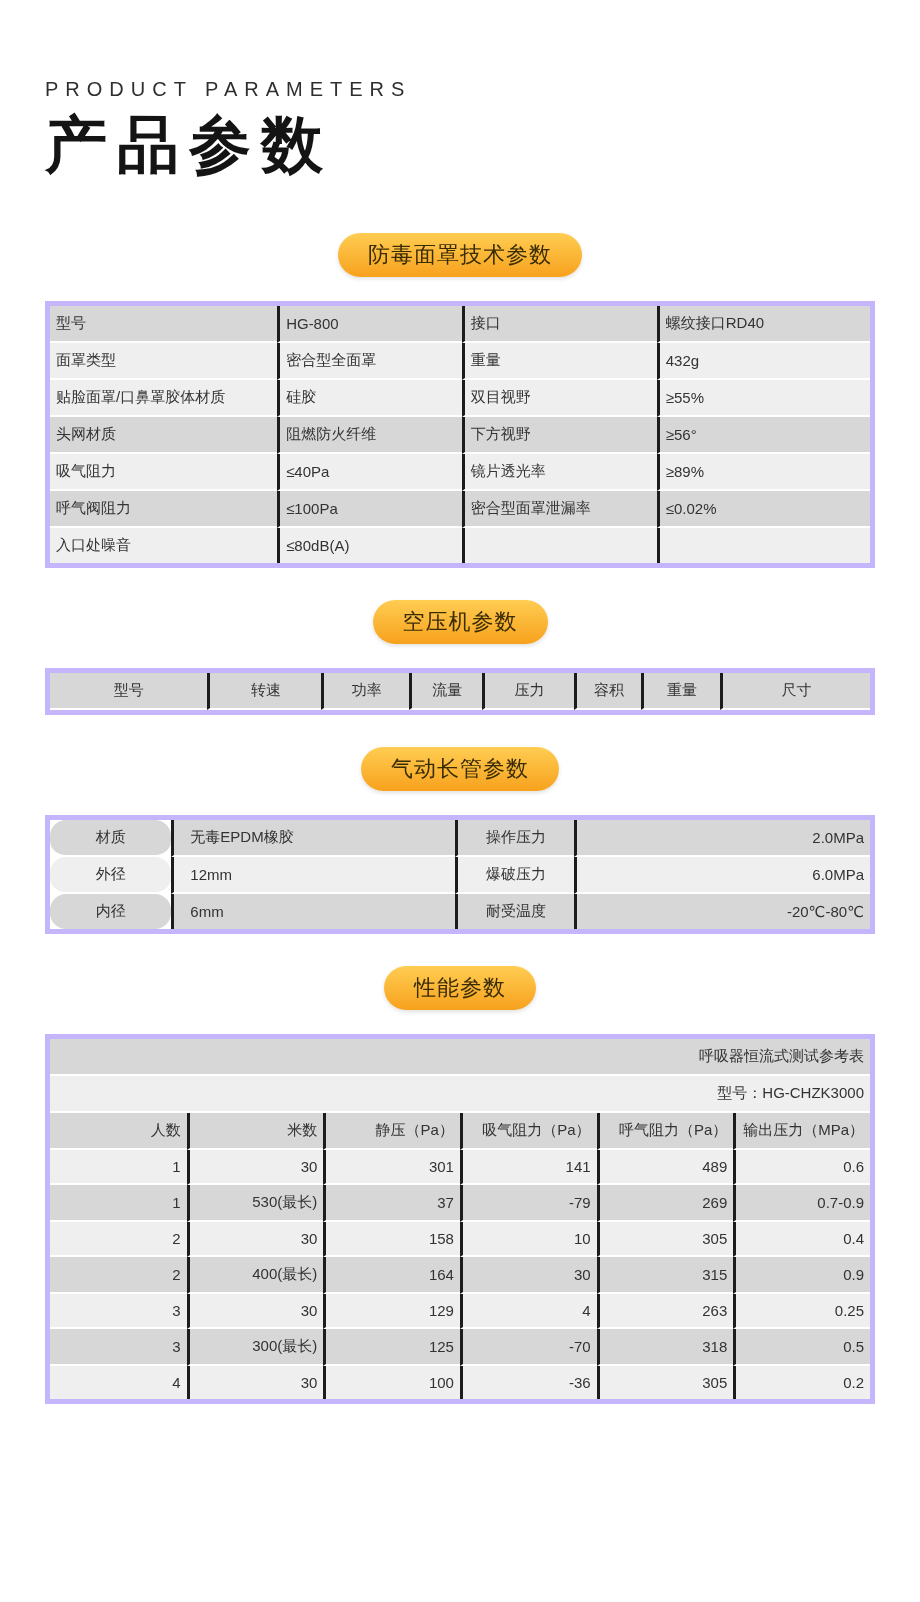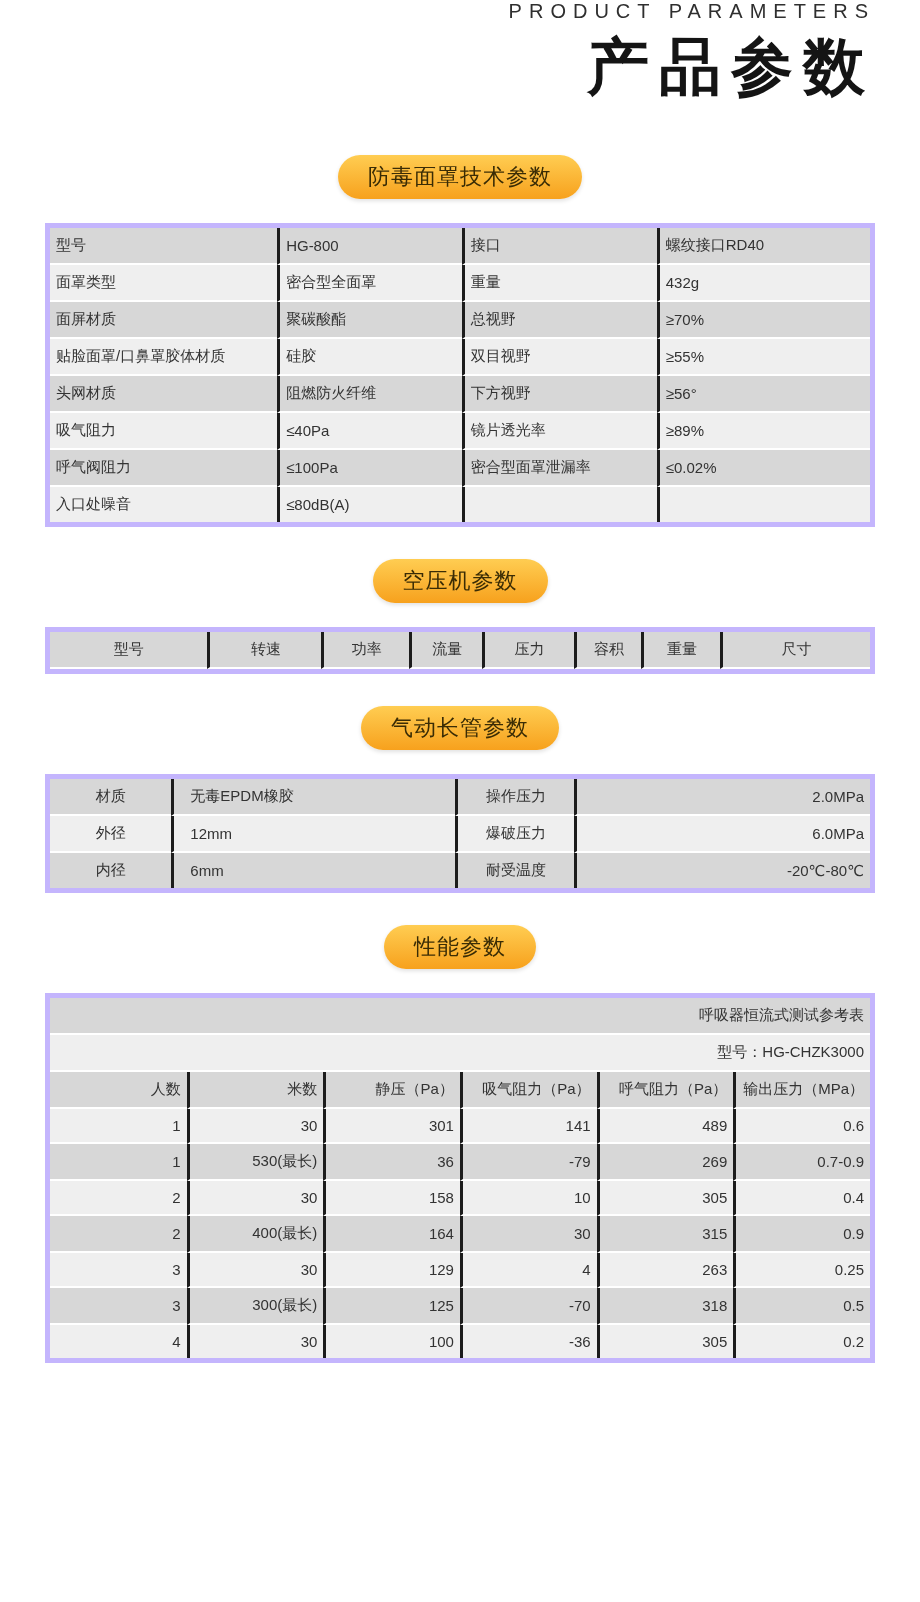--- a/index.html
+++ b/index.html
@@ -5,21 +5,21 @@
   * { margin:0; padding:0; box-sizing:border-box; }
   html,body { background:#ffffff; }
   body {
     width:920px; min-height:1602px; margin:0 auto;
     font-family:"Liberation Sans","DejaVu Sans",sans-serif;
     color:#333;
   }
   .content { width:830px; margin:0 auto; }
 
   
-  .hdr { text-align:right; }
+  .hdr { text-align:left; padding-top:78px; }
   .hdr-sub { font-size:20px; letter-spacing:7px; color:#2f2f2f; font-weight:400; }
   .hdr-title { font-size:62px; font-weight:900; color:#141414; letter-spacing:10px; margin-top:2px; }
 
   
   .badge {
     display:block; width:fit-content; margin:0 auto;
     padding:7px 30px; border-radius:22px;
     background:linear-gradient(180deg,#ffcd52 0%,#f7a11d 100%);
     box-shadow:0 2px 4px rgba(0,0,0,0.12);
     font-size:22px; color:#3a2c05; letter-spacing:1px;
@@ -45,21 +45,21 @@
   .t-mask .c1 { width:27.7%; } .t-mask .c2 { width:22.5%; }
   .t-mask .c3 { width:23.8%; } .t-mask .c4 { width:26.0%; }
 
   
   .t-comp td, .t-comp th { text-align:center; }
   .t-comp .c1{width:19.2%} .t-comp .c2{width:13.9%} .t-comp .c3{width:10.7%}
   .t-comp .c4{width:8.9%}  .t-comp .c5{width:11.2%} .t-comp .c6{width:8.2%}
   .t-comp .c7{width:9.6%}  .t-comp .c8{width:18.3%}
 
   
-  .t-tube .c1 { width:14.8%; text-align:center; }
+  .t-tube .c1 { width:14.8%; text-align:center;border-radius:16px; }
   .t-tube .c2 { width:34.6%; text-align:left; padding-left:16px; }
   .t-tube .c3 { width:14.5%; text-align:center; }
   .t-tube .c4 { width:36.1%; text-align:right; }
 
   
   .t-perf td, .t-perf th { text-align:right; }
   .t-perf .c1{width:10.4%} .t-perf .c2{width:10.4%} .t-perf .c3{width:13.6%}
   .t-perf .c4{width:20.7%} .t-perf .c5{width:19.3%} .t-perf .c6{width:25.6%}
 </style>
 </head>
@@ -82,26 +82,20 @@
       <td class="c1">型号</td>
       <td class="c2 vline">HG-800</td>
       <td class="c3 vline">接口</td>
       <td class="c4 vline">螺纹接口RD40</td>
     </tr>
     <tr class="rowlight">
       <td class="c1">面罩类型</td>
       <td class="c2 vline">密合型全面罩</td>
       <td class="c3 vline">重量</td>
       <td class="c4 vline">432g</td>
-    </tr>
-    <tr class="rowdark">
-      <td class="c1">面屏材质</td>
-      <td class="c2 vline">聚碳酸酯</td>
-      <td class="c3 vline">总视野</td>
-      <td class="c4 vline">≥70%</td>
     </tr>
     <tr class="rowlight">
       <td class="c1">贴脸面罩/口鼻罩胶体材质</td>
       <td class="c2 vline">硅胶</td>
       <td class="c3 vline">双目视野</td>
       <td class="c4 vline">≥55%</td>
     </tr>
     <tr class="rowdark">
       <td class="c1">头网材质</td>
       <td class="c2 vline">阻燃防火纤维</td>
@@ -199,21 +193,21 @@
       <td class="c1">1</td>
       <td class="c2 vline">30</td>
       <td class="c3 vline">301</td>
       <td class="c4 vline">141</td>
       <td class="c5 vline">489</td>
       <td class="c6 vline">0.6</td>
     </tr>
     <tr class="rowdark">
       <td class="c1">1</td>
       <td class="c2 vline">530(最长)</td>
-      <td class="c3 vline">36</td>
+      <td class="c3 vline">37</td>
       <td class="c4 vline">-79</td>
       <td class="c5 vline">269</td>
       <td class="c6 vline">0.7-0.9</td>
     </tr>
     <tr class="rowlight">
       <td class="c1">2</td>
       <td class="c2 vline">30</td>
       <td class="c3 vline">158</td>
       <td class="c4 vline">10</td>
       <td class="c5 vline">305</td>

